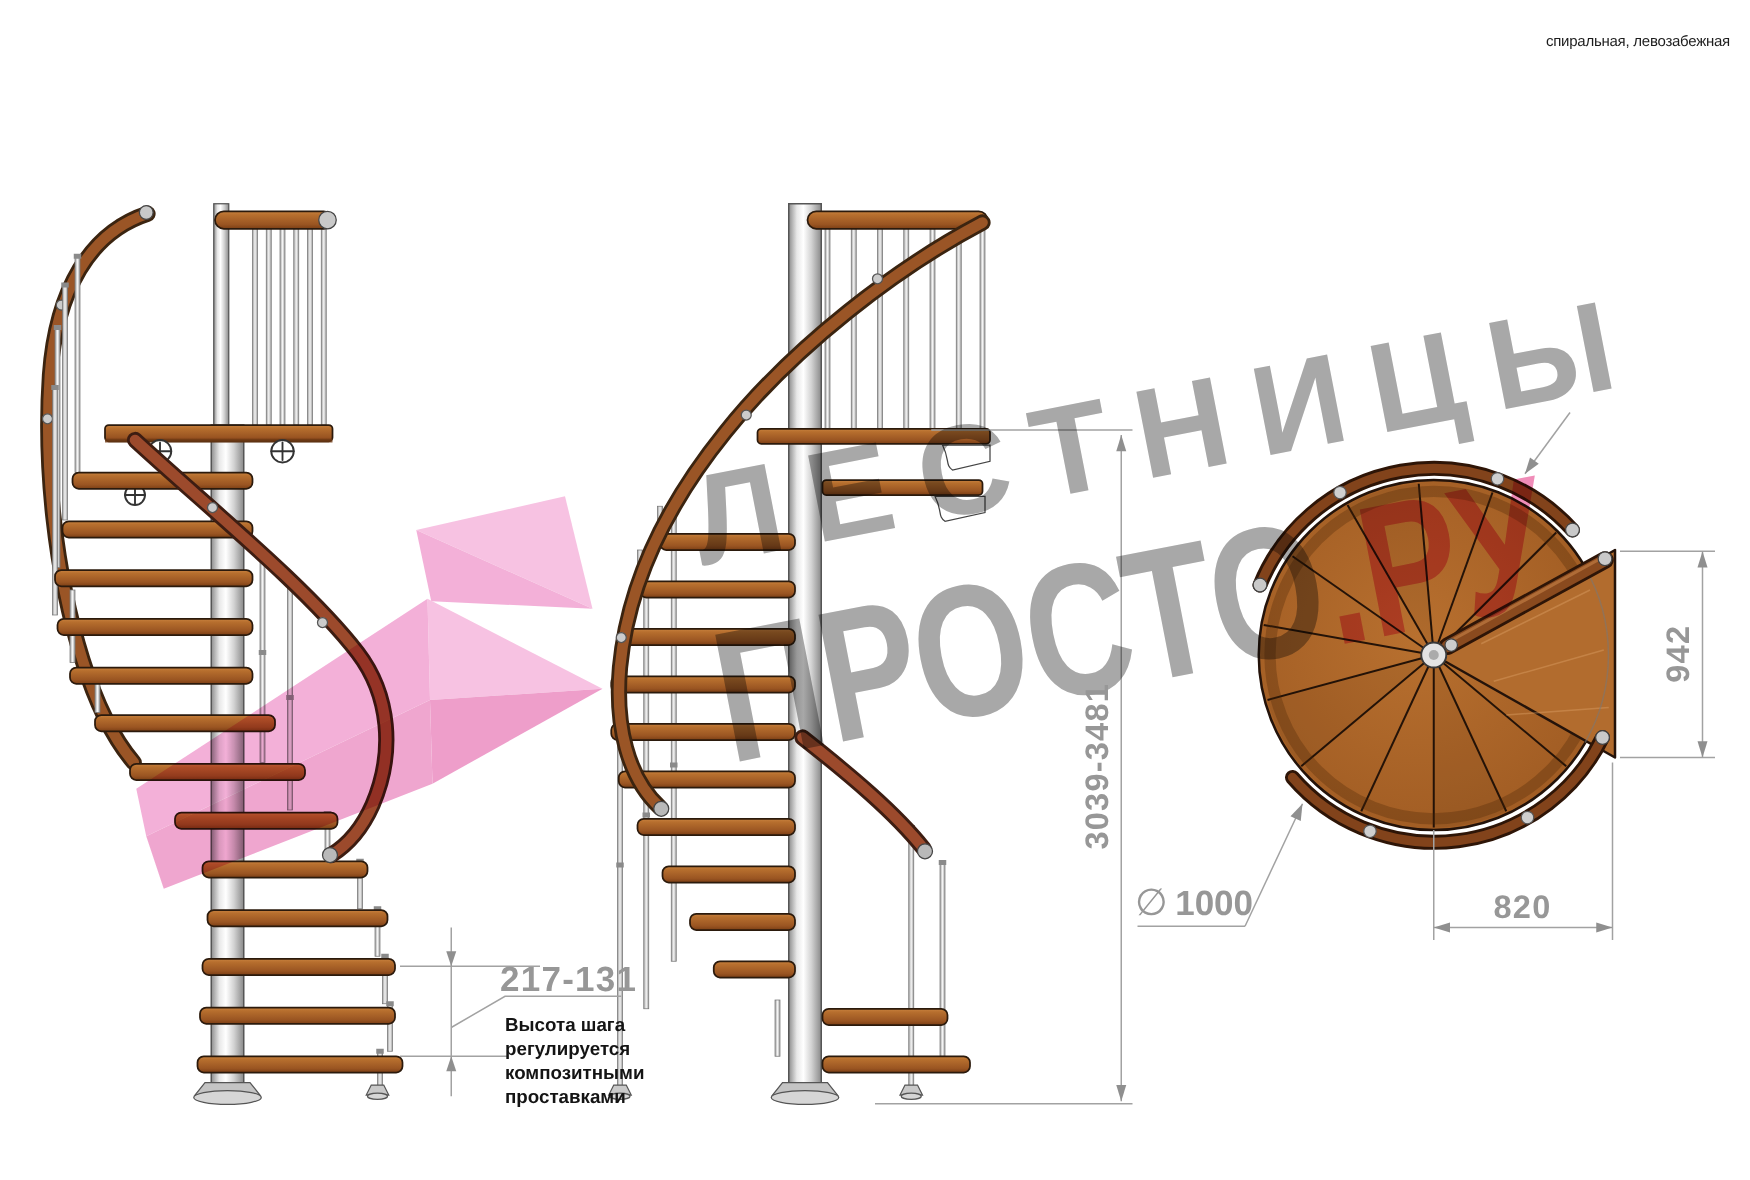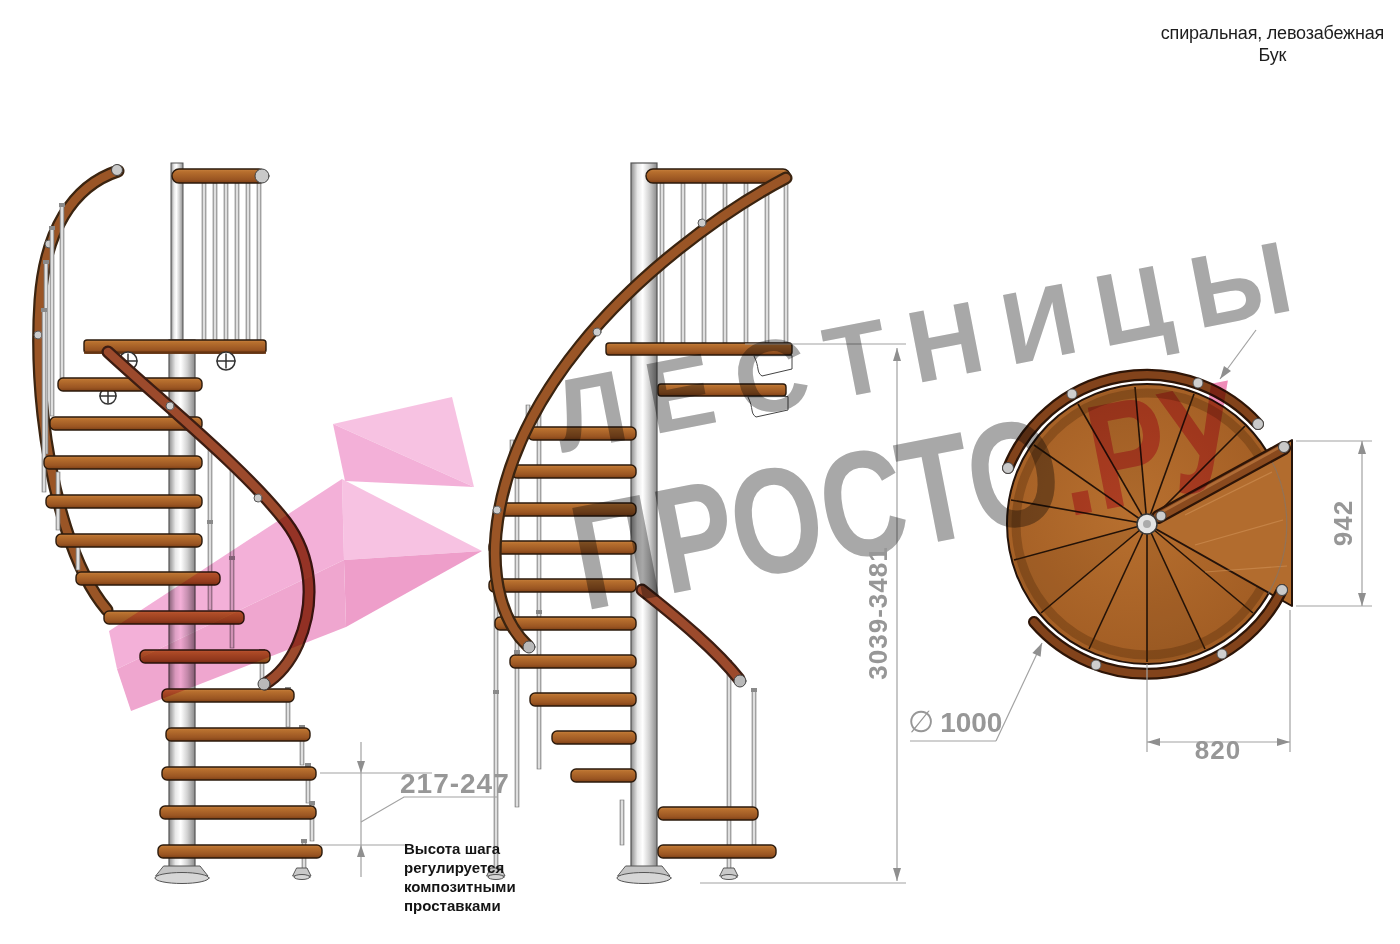--- a/index.html
+++ b/index.html
@@ -1,30 +1,30 @@
 <!DOCTYPE html>
 <html><head>
 <meta charset="utf-8">
 <style>
   html,body{margin:0;padding:0;background:#ffffff;}
   .canvas{position:relative;width:1400px;height:944px;background:#ffffff;overflow:hidden;
           font-family:"Liberation Sans",sans-serif;}
   svg{position:absolute;left:0;top:0;}
-  .hdr{position:absolute;top:22px;right:16px;text-align:center;color:#1d1d1d;
-       font-size:18px;line-height:22px;font-weight:400;letter-spacing:-0.2px;}
+  .hdr{position:absolute;top:22px;right:16px;text-align:left;color:#1d1d1d;
+       font-size:12px;line-height:22px;font-weight:400;letter-spacing:-0.2px;}
   .dim{position:absolute;color:#979797;font-weight:700;white-space:nowrap;}
   .rotcc{transform:translate(-50%,-50%) rotate(-90deg);}
   .ctr{transform:translate(-50%,-50%);}
   #dim-total{left:878px;top:613px;font-size:26px;letter-spacing:1px;}
   #dim-942{left:1343px;top:523px;font-size:26px;letter-spacing:1px;}
-  #dim-820{left:1218px;top:750px;font-size:26px;letter-spacing:1px;}
+  #dim-820{left:1218px;top:726px;font-size:26px;letter-spacing:1px;}
   #dim-step{left:400px;top:768px;font-size:28px;letter-spacing:1px;}
   #dim-diam{left:908px;top:704px;font-size:28px;display:flex;gap:6px;align-items:baseline;}
   #dim-diam .sym{font-size:30px;font-weight:400;}
-  #note{position:absolute;left:404px;top:839px;color:#141414;font-size:15px;line-height:19px;
+  #note{position:absolute;left:404px;top:811px;color:#141414;font-size:15px;line-height:19px;
         font-weight:700;white-space:pre-line;}
   .wm{position:absolute;white-space:nowrap;font-weight:700;mix-blend-mode:multiply;
       transform-origin:0 0;line-height:1;}
   #wm1{left:545px;top:368px;font-size:102px;letter-spacing:22px;color:#a8a8a8;
        transform:rotate(-11deg);}
   #wm2{left:560px;top:486px;font-size:150px;letter-spacing:0px;color:#a8a8a8;
        transform:rotate(-11deg) scaleX(0.78);}
   #wm2 .pink{color:#f08cb8;}
 </style>
 </head>
@@ -333,30 +333,29 @@
   <polygon points="333,424 474,487 345,481" fill="#f2a8d4"></polygon>
   <polygon points="342,479 482,551 344,560" fill="#f6bcdf"></polygon>
   <polygon points="344,560 482,551 346,627" fill="#ec93c5"></polygon>
   <polygon points="109,631 342,479 344,560 117,669" fill="#f2a8d4"></polygon>
   <polygon points="117,669 344,560 346,627 131,711" fill="#ee9cca"></polygon>
 </g>
 </svg>
 
 <div class="hdr">
   <div>спиральная, левозабежная</div>
-  <div>Бук</div>
 </div>
 
 <div class="wm" id="wm1">ЛЕСТНИЦЫ</div>
 <div class="wm" id="wm2"><span>ПРОСТО</span><span class="pink">.РУ</span></div>
 
 <div class="dim rotcc" id="dim-total">3039-3481</div>
 <div class="dim rotcc" id="dim-942">942</div>
 <div class="dim ctr" id="dim-820">820</div>
-<div class="dim" id="dim-step">217-247</div>
+<div class="dim" id="dim-step">217-131</div>
 <div class="dim" id="dim-diam">
   <span class="sym">∅</span>
   <span>1000</span>
 </div>
 <div id="note">Высота шага
 регулируется
 композитными
 проставками</div>
 
 </div>

